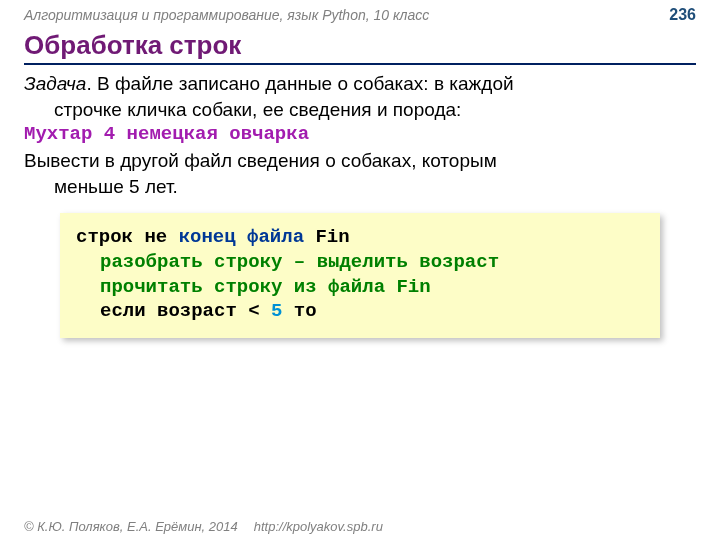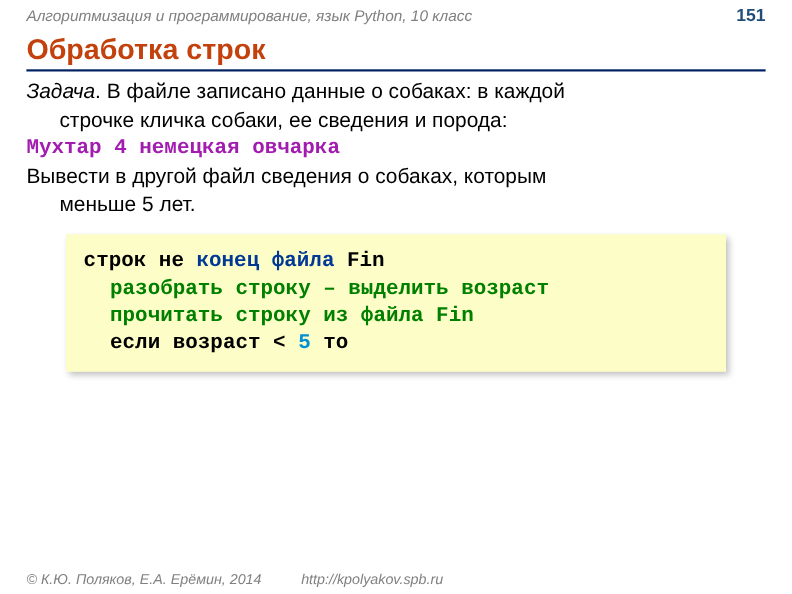--- a/index.html
+++ b/index.html
@@ -21,21 +21,21 @@
     font-style: italic;
   }
   .page-num {
     color: #1f4e79;
     font-weight: bold;
     font-size: 16px;
     font-style: normal;
   }
   .title {
     padding: 4px 24px 2px 24px;
-    color: #c2410c;
+    color: #701a75;
     font-weight: bold;
     font-size: 26px;
   }
   .hr {
     margin: 0 24px;
     border: 0;
     border-top: 2px solid #002060;
   }
   .content {
     padding: 6px 24px 0 24px;
@@ -71,35 +71,35 @@
   .kw-blue { color: #003896; }
   .kw-green { color: #008000; }
   .kw-num { color: #0091d5; }
   .footer {
     position: absolute;
     left: 0;
     right: 0;
     bottom: 0;
     display: flex;
     align-items: baseline;
-    gap: 36px;
+    gap: 16px;
     padding: 4px 24px 6px 24px;
     font-size: 13px;
     color: #808080;
     font-style: italic;
   }
   .footer .copy { font-style: italic; }
   .footer .url { font-style: italic; }
 </style>
 </head>
 <body>
 
 <div class="header-bar">
   <span>Алгоритмизация и программирование, язык Python, 10 класс</span>
-  <span class="page-num">151</span>
+  <span class="page-num">236</span>
 </div>
 
 <div class="title">Обработка строк</div>
 <hr class="hr">
 
 <div class="content">
   <div>
     <span class="task-intro">Задача</span><span>. </span><span>В файле записано данные о собаках: в каждой</span>
     <span class="indent">строчке кличка собаки, ее сведения и порода:</span>
   </div>

